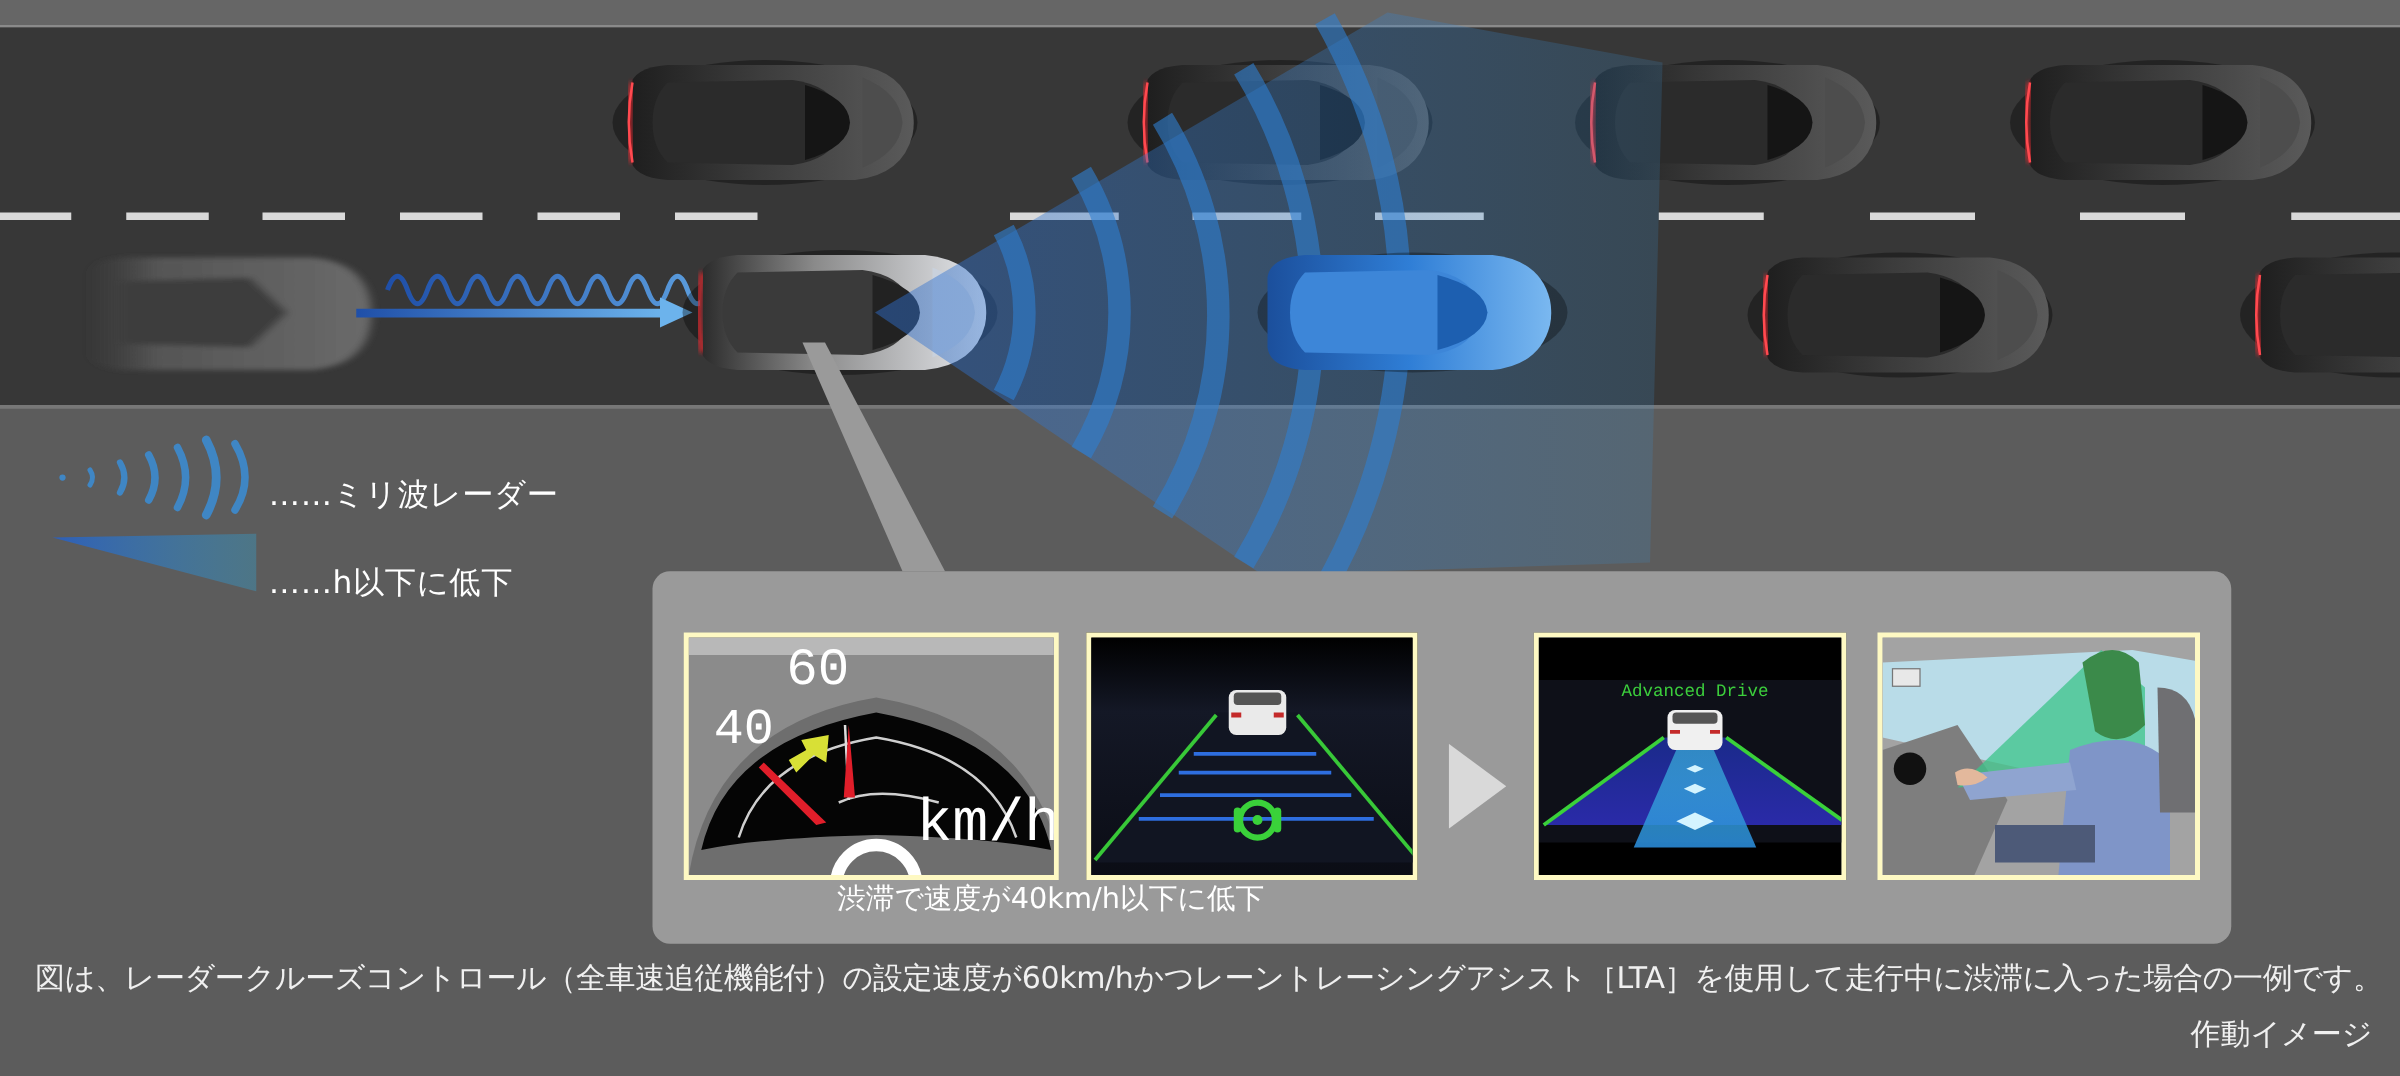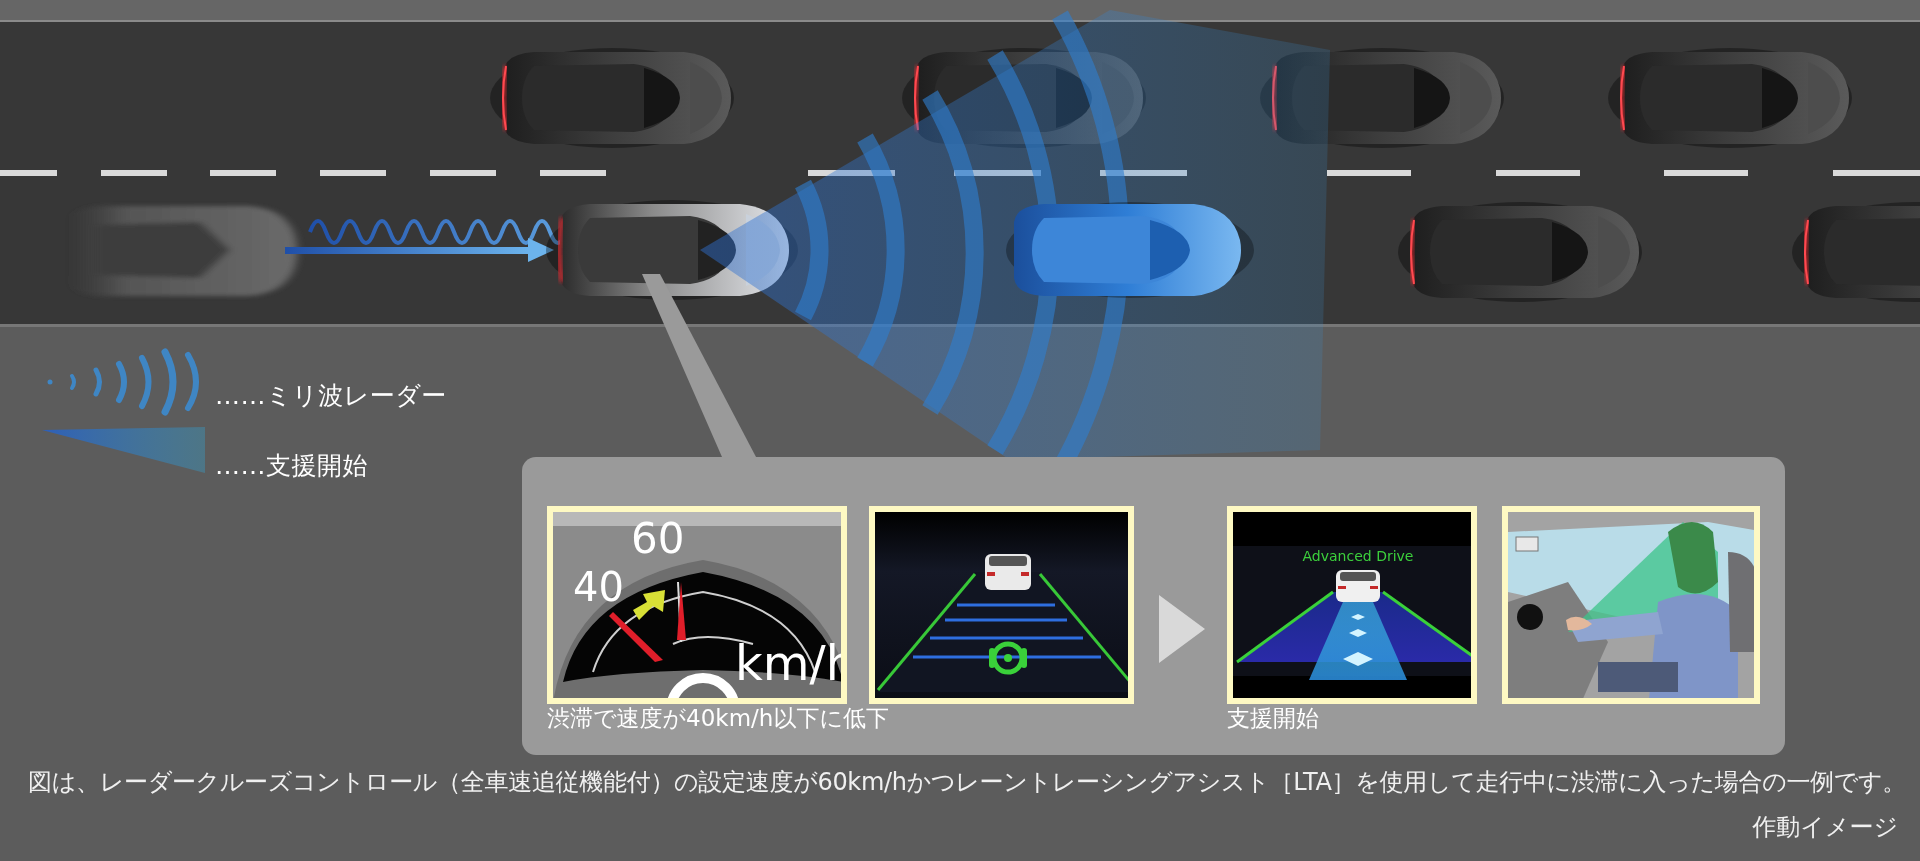--- a/index.html
+++ b/index.html
@@ -17,25 +17,25 @@
     white-space:nowrap;
     margin-top:16px;
   }
 
   #panel {
     position:absolute; left:522px; top:457px; width:1263px; height:298px;
     background:#9a9a9a; border-radius:14px;
   }
   .screen {
     position:absolute; top:49px; height:198px; overflow:hidden;
-    border:6px solid #fef9c3; box-sizing:border-box;
+    border:4px solid #fef9c3; box-sizing:border-box;font-family:Liberation Mono, monospace;
   }
   .caption {
     position:absolute; top:246px; font-size:23px; color:#ffffff;
-    white-space:nowrap;
+    text-align:center; white-space:nowrap;
   }
 
   #footnote {
     position:absolute; left:28px; top:766px; font-size:24px; color:#f0f0f0;
     white-space:nowrap; letter-spacing:-0.3px;
   }
   #footnote-right {
     position:absolute; right:22px; top:811px; font-size:24px; color:#f0f0f0;
     white-space:nowrap;
   }
@@ -171,21 +171,21 @@
     <path d="M96,370 Q103,382 96,394" stroke-width="5"></path>
     <path d="M119,364 Q129,382 119,400" stroke-width="6"></path>
     <path d="M142,358 Q155,382 142,406" stroke-width="6"></path>
     <path d="M165,352 Q181,382 165,412" stroke-width="7"></path>
     <path d="M188,355 Q204,382 188,408" stroke-width="6"></path>
   </g>
   <polygon points="42,430 205,427 205,473" fill="url(#legendCone)"></polygon>
 </svg>
 
 <div class="legend-label" style="left:215px; top:363px;">……ミリ波レーダー</div>
-<div class="legend-label" style="left:215px; top:433px;">……支援開始</div>
+<div class="legend-label" style="left:215px; top:433px;">……h以下に低下</div>
 
 <div id="panel">
 
   <div class="screen" style="left:25px; width:300px; background:#8e8e8e;">
     <svg width="300" height="198" viewBox="0 0 300 198">
       <rect width="300" height="198" fill="#8b8b8b"></rect>
       <rect width="300" height="14" fill="#b8b8b8"></rect>
       <path d="M0,190 Q20,70 150,48 Q280,70 300,190 Z" fill="#6e6e6e"></path>
       <path d="M10,170 Q30,82 150,60 Q270,82 290,170 Q240,160 150,158 Q60,160 10,170 Z" fill="#050505"></path>
       <path d="M40,160 Q60,95 150,80 Q240,95 262,160" fill="none" stroke="#cfcfcf" stroke-width="2"></path>
@@ -274,17 +274,16 @@
       <path d="M150,90 Q200,70 230,100 L230,198 L140,198 Z" fill="#7f95c8"></path>
       <path d="M60,110 L150,100 L155,122 L70,130 Z" fill="#8fa4d0"></path>
       <path d="M58,108 Q70,100 84,112 Q74,120 60,118 Z" fill="#e3b89c"></path>
       <rect x="90" y="150" width="80" height="30" fill="#4d5a78"></rect>
       <path d="M220,40 Q250,40 252,80 L252,140 L222,140 Z" fill="#6f6f72"></path>
       <rect x="0" y="190" width="258" height="8" fill="#dcdcdc"></rect>
     </svg>
   </div>
 
   <div class="caption" style="left:25px; width:587px;">渋滞で速度が40km/h以下に低下</div>
-  <div class="caption" style="left:705px; width:533px;">支援開始</div>
 </div>
 
 <div id="footnote">図は、レーダークルーズコントロール（全車速追従機能付）の設定速度が60km/hかつレーントレーシングアシスト［LTA］を使用して走行中に渋滞に入った場合の一例です。</div>
 <div id="footnote-right">作動イメージ</div>
 
 </body></html>

